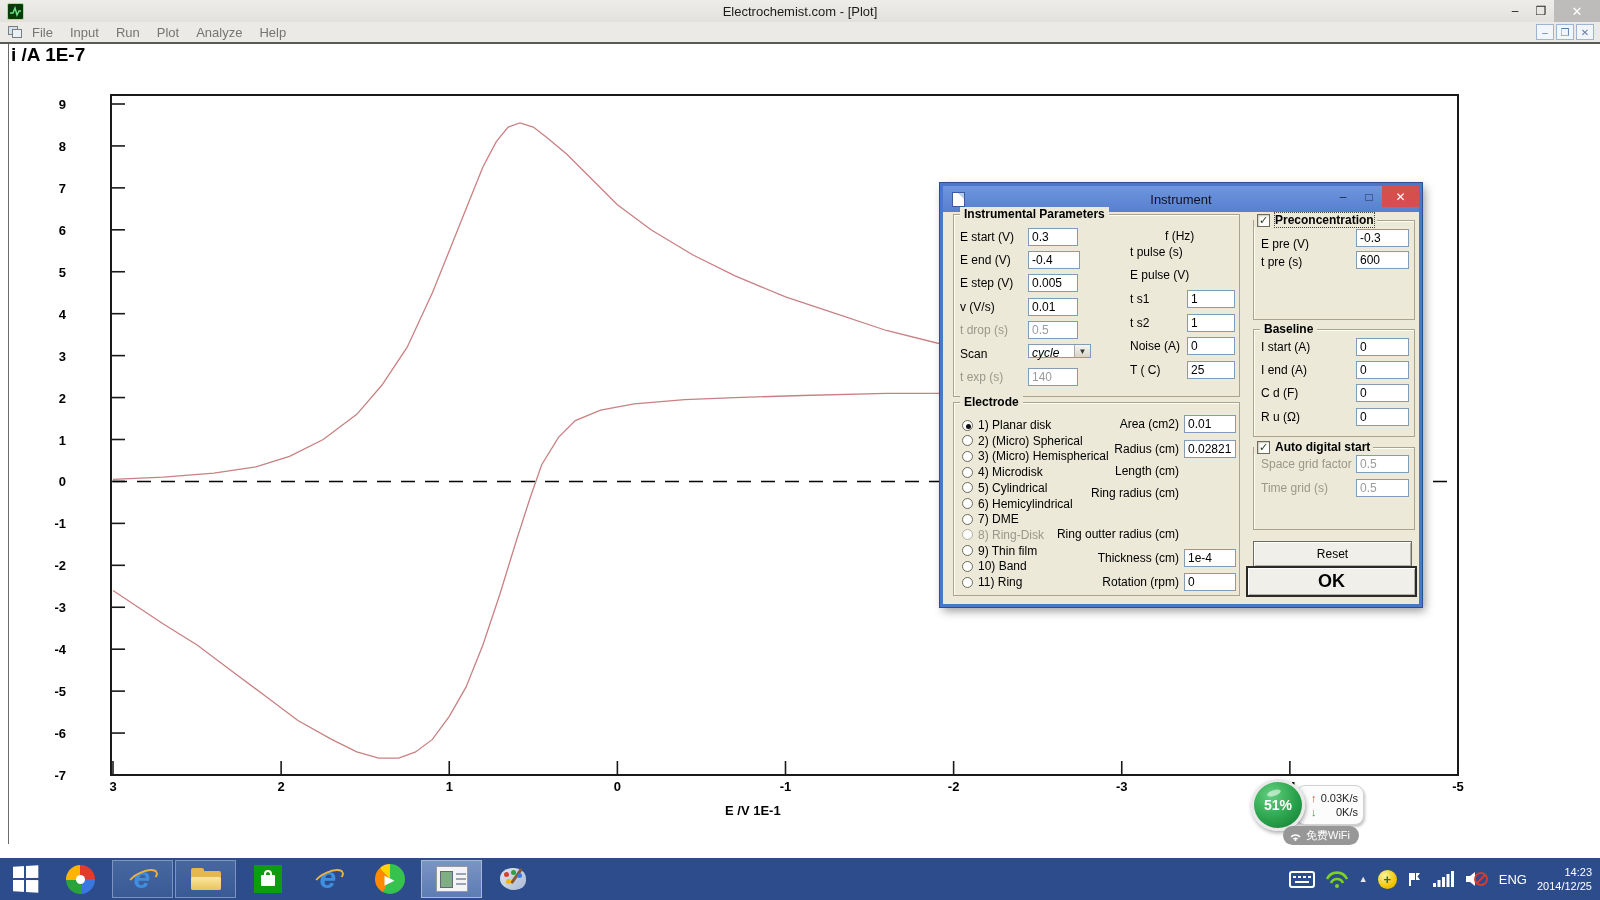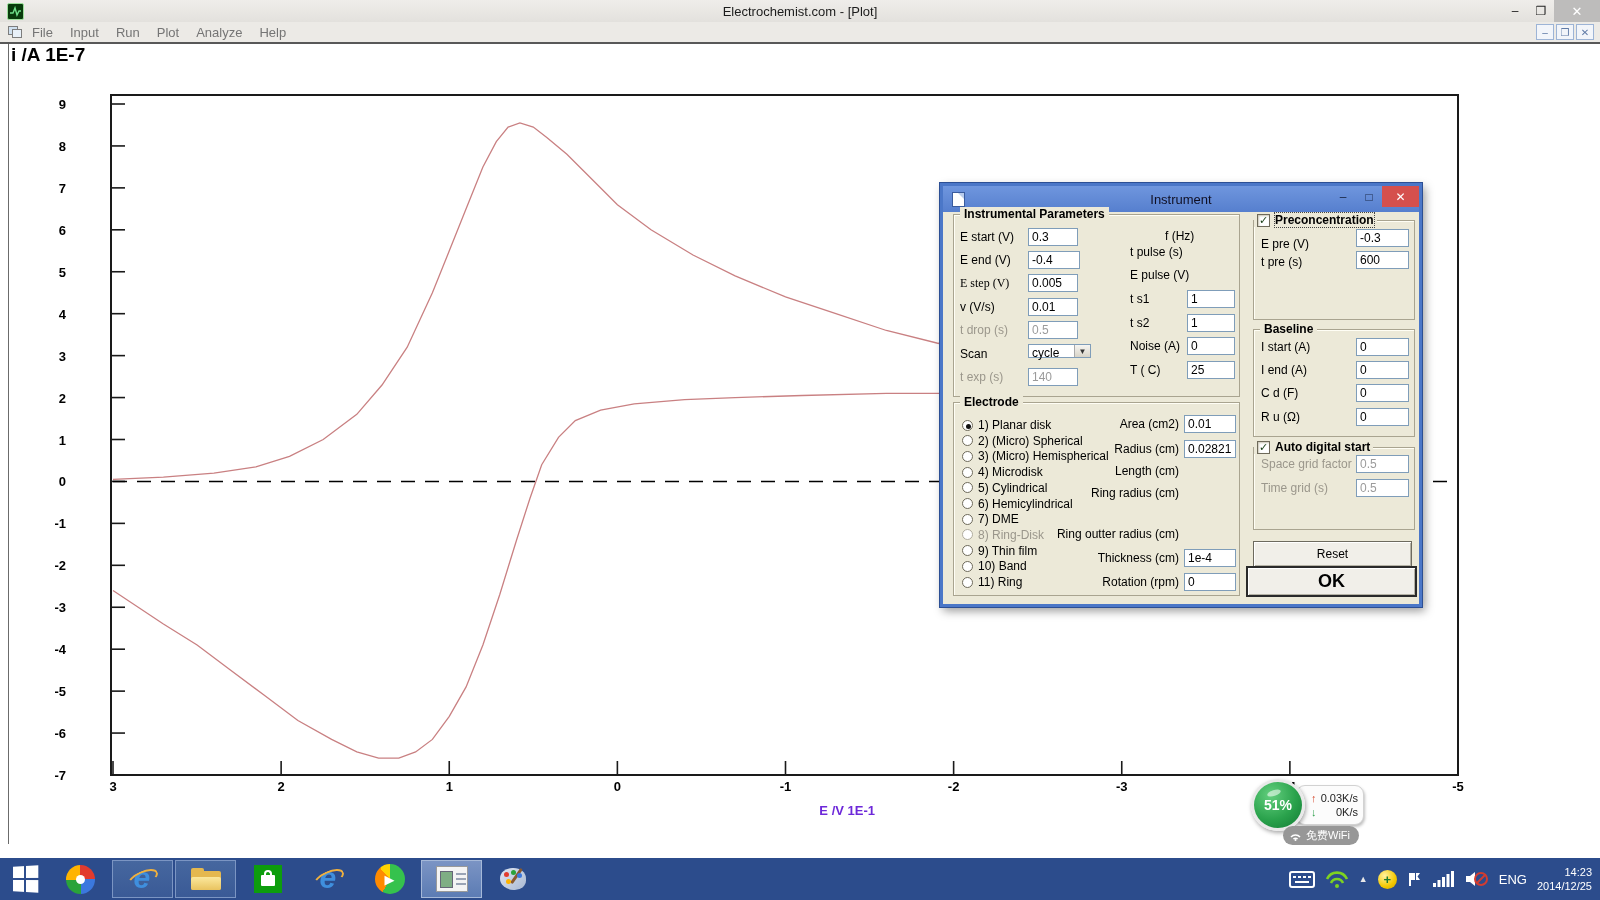--- a/index.html
+++ b/index.html
@@ -30,22 +30,22 @@
   #mdi-controls { position:absolute; right:6px; top:2px; display:flex; gap:2px; }
   .mdi-btn { width:18px; height:16px; border:1px solid #9db4d6; background:#f2f5fa;
     color:#5f7aa6; font-size:10px; display:flex; align-items:center; justify-content:center; }
   #menu-sep { position:absolute; left:0; top:42px; width:1600px; height:2px; background:#585858; z-index:5; }
 
   #client { position:absolute; left:0; top:44px; width:1600px; height:814px; background:#ffffff; }
   #client-frame-left { position:absolute; left:8px; top:44px; width:1px; height:800px; background:#6b6b6b; z-index:2;}
 
   #plot-svg { position:absolute; left:0; top:0; z-index:1; }
   #y-axis-title { position:absolute; left:11px; top:44px; font-size:19px; font-weight:bold; color:#000; z-index:2; }
-  #x-axis-title { position:absolute; left:725px; top:803px; width:150px; text-align:right;
-    font-size:13px; font-weight:bold; color:#6d28d9; z-index:2; }
+  #x-axis-title { position:absolute; left:725px; top:803px; width:150px; text-align:left;
+    font-size:13px; font-weight:bold; color:#000000; z-index:2; }
 
   
   #dlg { position:absolute; left:940px; top:183px; width:482px; height:424px;
     border:3px solid #4b77c8; outline:1px solid #2c4f94; background:#ece9d8;
     box-shadow:3px 4px 9px rgba(0,0,0,.4); z-index:10; }
   #dlg-titlebar { position:absolute; left:0; top:0; width:100%; height:26px;
     background:linear-gradient(#6f96de,#567fce); display:flex; align-items:center; }
   #dlg-icon { width:13px; height:15px; background:#fff; margin-left:9px; position:relative;
     border:1px solid #3a5c9e; }
   #dlg-icon::after{ content:""; position:absolute; right:0; top:0; border:3px solid #b9ccec;
@@ -63,21 +63,21 @@
   .cb-caption { position:absolute; display:flex; align-items:center; gap:5px; background:#ece9d8;
     padding:0 3px; font-weight:bold; font-size:12px; z-index:2; white-space:nowrap; }
   .cb-caption .cap-text.focus { outline:1px dotted #444; }
   .checkbox { width:13px; height:13px; background:#fff; border:1px solid #6e6a5a;
     box-shadow:inset 1px 1px 2px #c9c5b4; font-size:11px; line-height:11px; text-align:center; color:#143c12; font-weight:bold;}
   .dlg-label { position:absolute; color:#000; white-space:nowrap; }
   .dlg-label.dis { color:#9b978c; }
   .tb { position:absolute; height:18px; background:#fff; border:1px solid #7f9db9;
     font-family:"Liberation Sans","DejaVu Sans",sans-serif; font-size:12px; color:#000; padding:1px 3px; }
   .tb.dis { color:#9b9b9b; }
-  .fake-select { position:absolute; height:14px; background:#fff; border:1px solid #7f9db9; display:flex; }
+  .fake-select { position:absolute; height:14px; background:#fff; border:1px solid #7f9db9; display:flex;font-style:italic; }
   .fake-select .sel-text { flex:1; padding:1px 3px; font-size:12px; }
   .fake-select .sel-btn { width:16px; background:linear-gradient(#f6f5f2,#d8d4c8); border-left:1px solid #aaa;
     display:flex; align-items:center; justify-content:center; font-size:8px; color:#333; }
   .radio-row { position:absolute; display:flex; align-items:center; gap:5px; white-space:nowrap; }
   .radio { width:11px; height:11px; border-radius:50%; background:#fff; border:1px solid #6e6a5a;
     position:relative; flex:0 0 auto; }
   .radio.sel::after { content:""; position:absolute; left:3px; top:3px; width:5px; height:5px;
     border-radius:50%; background:#111; }
   .radio.dis { border-color:#b0ac9e; }
   .radio-row.dis { color:#9b978c; }
@@ -262,21 +262,21 @@
         <div class="dlg-close">✕</div>
       </div>
     </div>
     <div id="dlg-body">
       <div class="grp" id="grp-params" style="left:10px;top:2px;width:287px;height:183px;">
         <span class="grp-caption">Instrumental Parameters</span>
       <div class="dlg-label" style="left: 6px; top: 15px;">E start (V)</div>
           <input class="tb" type="text" value="0.3" style="left: 74px; top: 13px; width: 50px;">
           <div class="dlg-label" style="left: 6px; top: 38px;">E end  (V)</div>
           <input class="tb" type="text" value="-0.4" style="left: 74px; top: 36px; width: 52px;">
-          <div class="dlg-label" style="left: 6px; top: 61px; font-family: Liberation Serif, serif;">E step (V)</div>
+          <div class="dlg-label" style="left: 6px; top: 61px;">E step (V)</div>
           <input class="tb" type="text" value="0.005" style="left: 74px; top: 59px; width: 50px;">
           <div class="dlg-label" style="left: 6px; top: 85px;">v (V/s)</div>
           <input class="tb" type="text" value="0.01" style="left: 74px; top: 83px; width: 50px;">
           <div class="dlg-label dis" style="left: 6px; top: 108px;">t drop  (s)</div>
           <input class="tb dis" type="text" value="0.5" style="left: 74px; top: 106px; width: 50px;">
           <div class="dlg-label" style="left: 6px; top: 132px;">Scan</div>
           <div class="fake-select" style="left: 74px; top: 129px; width: 63px;">
             <div class="sel-text">cycle</div>
             <div class="sel-btn">▼</div>
           </div>

